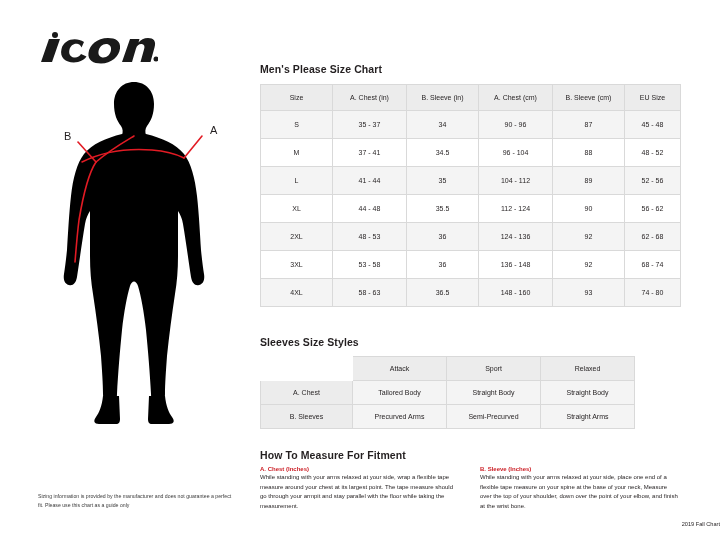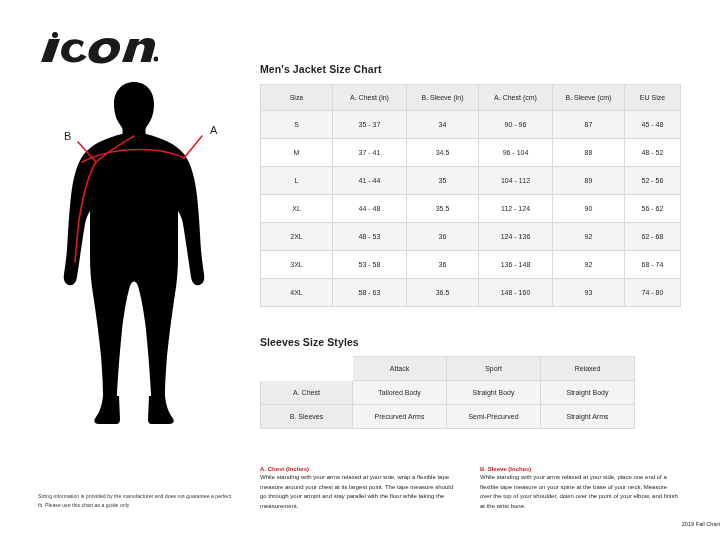--- a/index.html
+++ b/index.html
@@ -217,21 +217,21 @@
         <text x="176" y="60" font-family="Liberation Sans, sans-serif" font-size="11" fill="#231f20">A</text>
         <text x="30" y="66" font-family="Liberation Sans, sans-serif" font-size="11" fill="#231f20">B</text>
       </svg>
     </div>
 
     <div id="footer-note">Sizing information is provided by the manufacturer and does not guarantee a perfect fit. Please use this chart as a guide only</div>
   </div>
 
   <div id="right-col">
 
-    <div class="section-title" id="size-chart-title">Men's Jacket Size Chart</div>
+    <div class="section-title" id="size-chart-title">Men's Please Size Chart</div>
 
     <table id="size-chart-table">
       <colgroup>
         <col class="c0">
           <col class="c1">
           <col class="c2">
           <col class="c3">
           <col class="c4">
           <col class="c5">
       </colgroup>
@@ -329,20 +329,21 @@
         </tr>
         <tr>
           <td class="rowlabel">B. Sleeves</td>
           <td class="cell">Precurved Arms</td>
           <td class="cell">Semi-Precurved</td>
           <td class="cell">Straight Arms</td>
         </tr>
       </tbody>
     </table>
 
+    <div class="section-title" id="measure-title">How To Measure For Fitment</div>
 
     <div id="measure-cols">
       <div class="measure-col">
         <div class="measure-head">A. Chest (Inches)</div>
         <div class="measure-body">While standing with your arms relaxed at your side, wrap a flexible tape measure around your chest at its largest point. The tape measure should go through your armpit and stay parallel with the floor while taking the measurement.</div>
       </div>
       <div class="measure-col">
         <div class="measure-head">B. Sleeve (Inches)</div>
         <div class="measure-body">While standing with your arms relaxed at your side, place one end of a flexible tape measure on your spine at the base of your neck, Measure over the top of your shoulder, down over the point of your elbow, and finish at the wrist bone.</div>
       </div>

